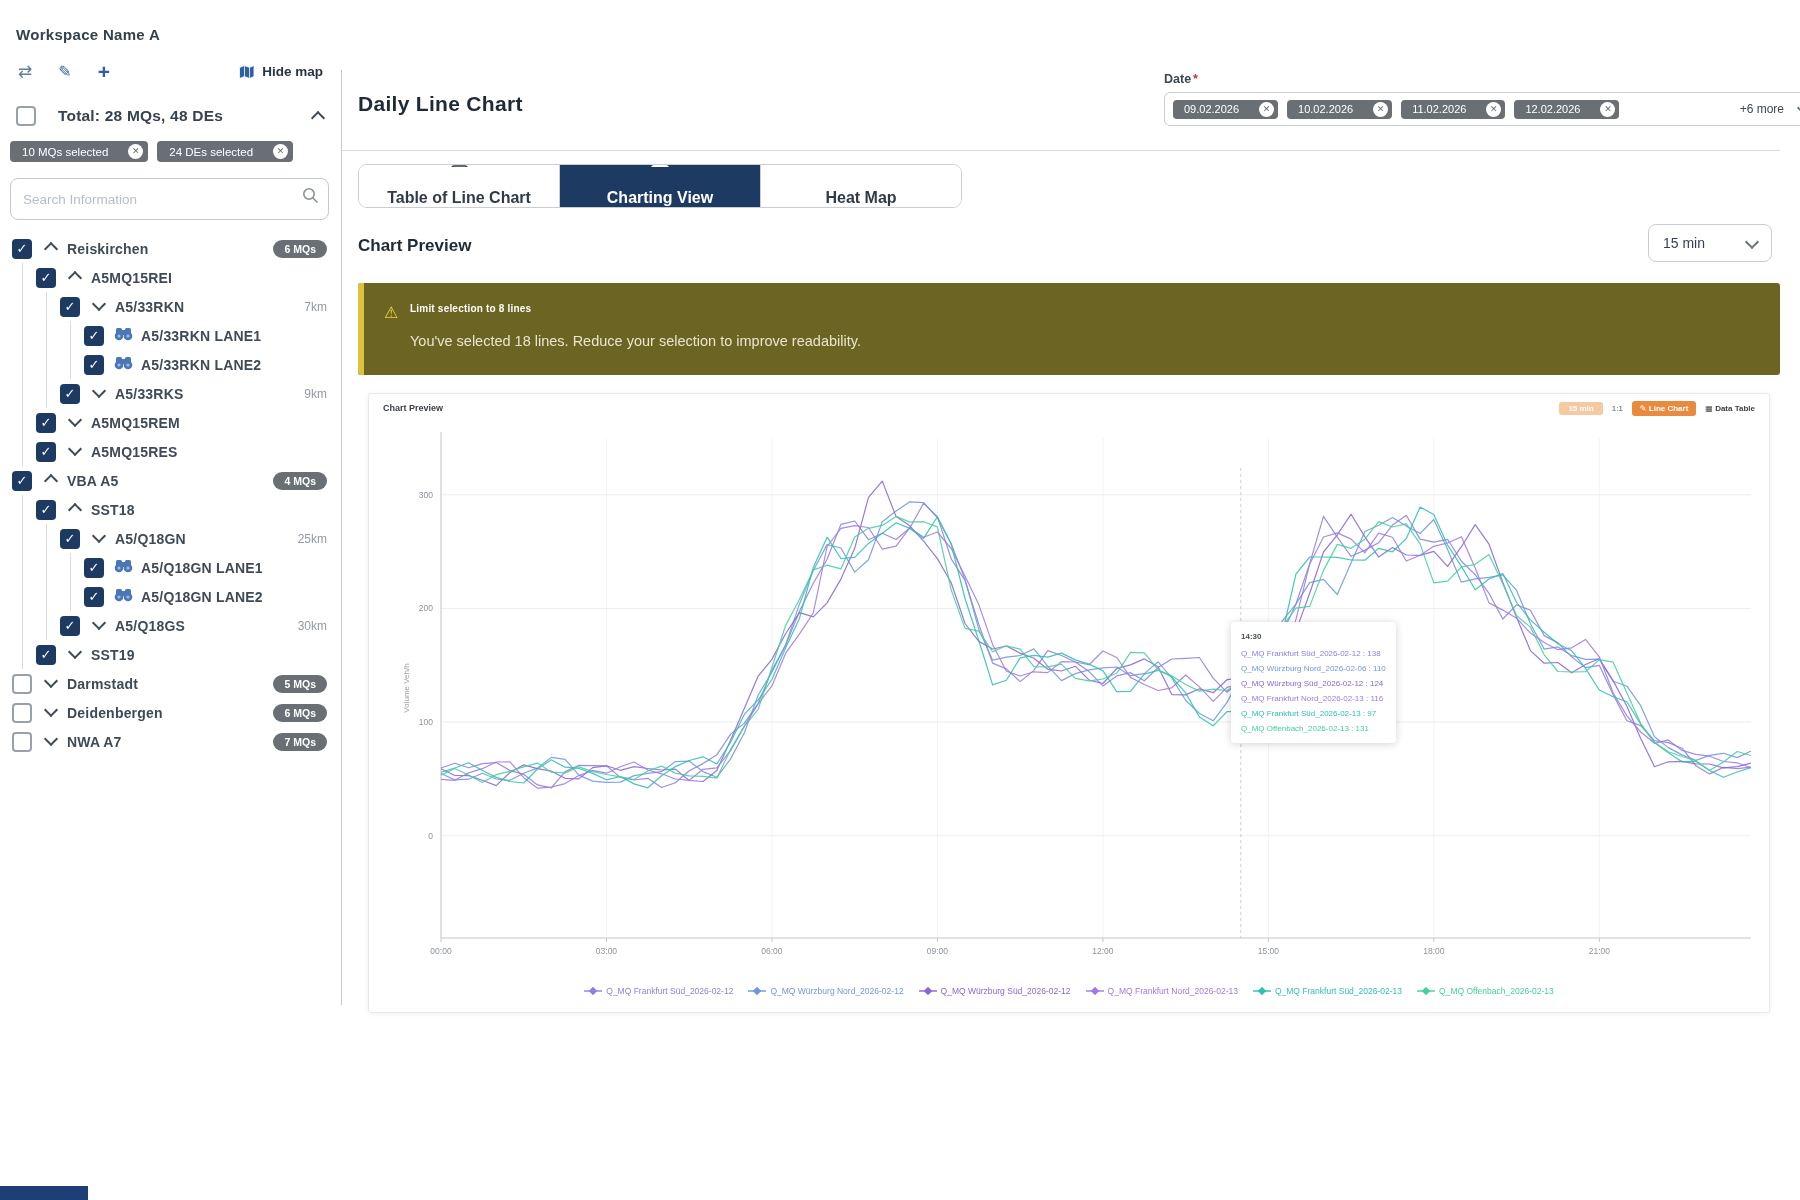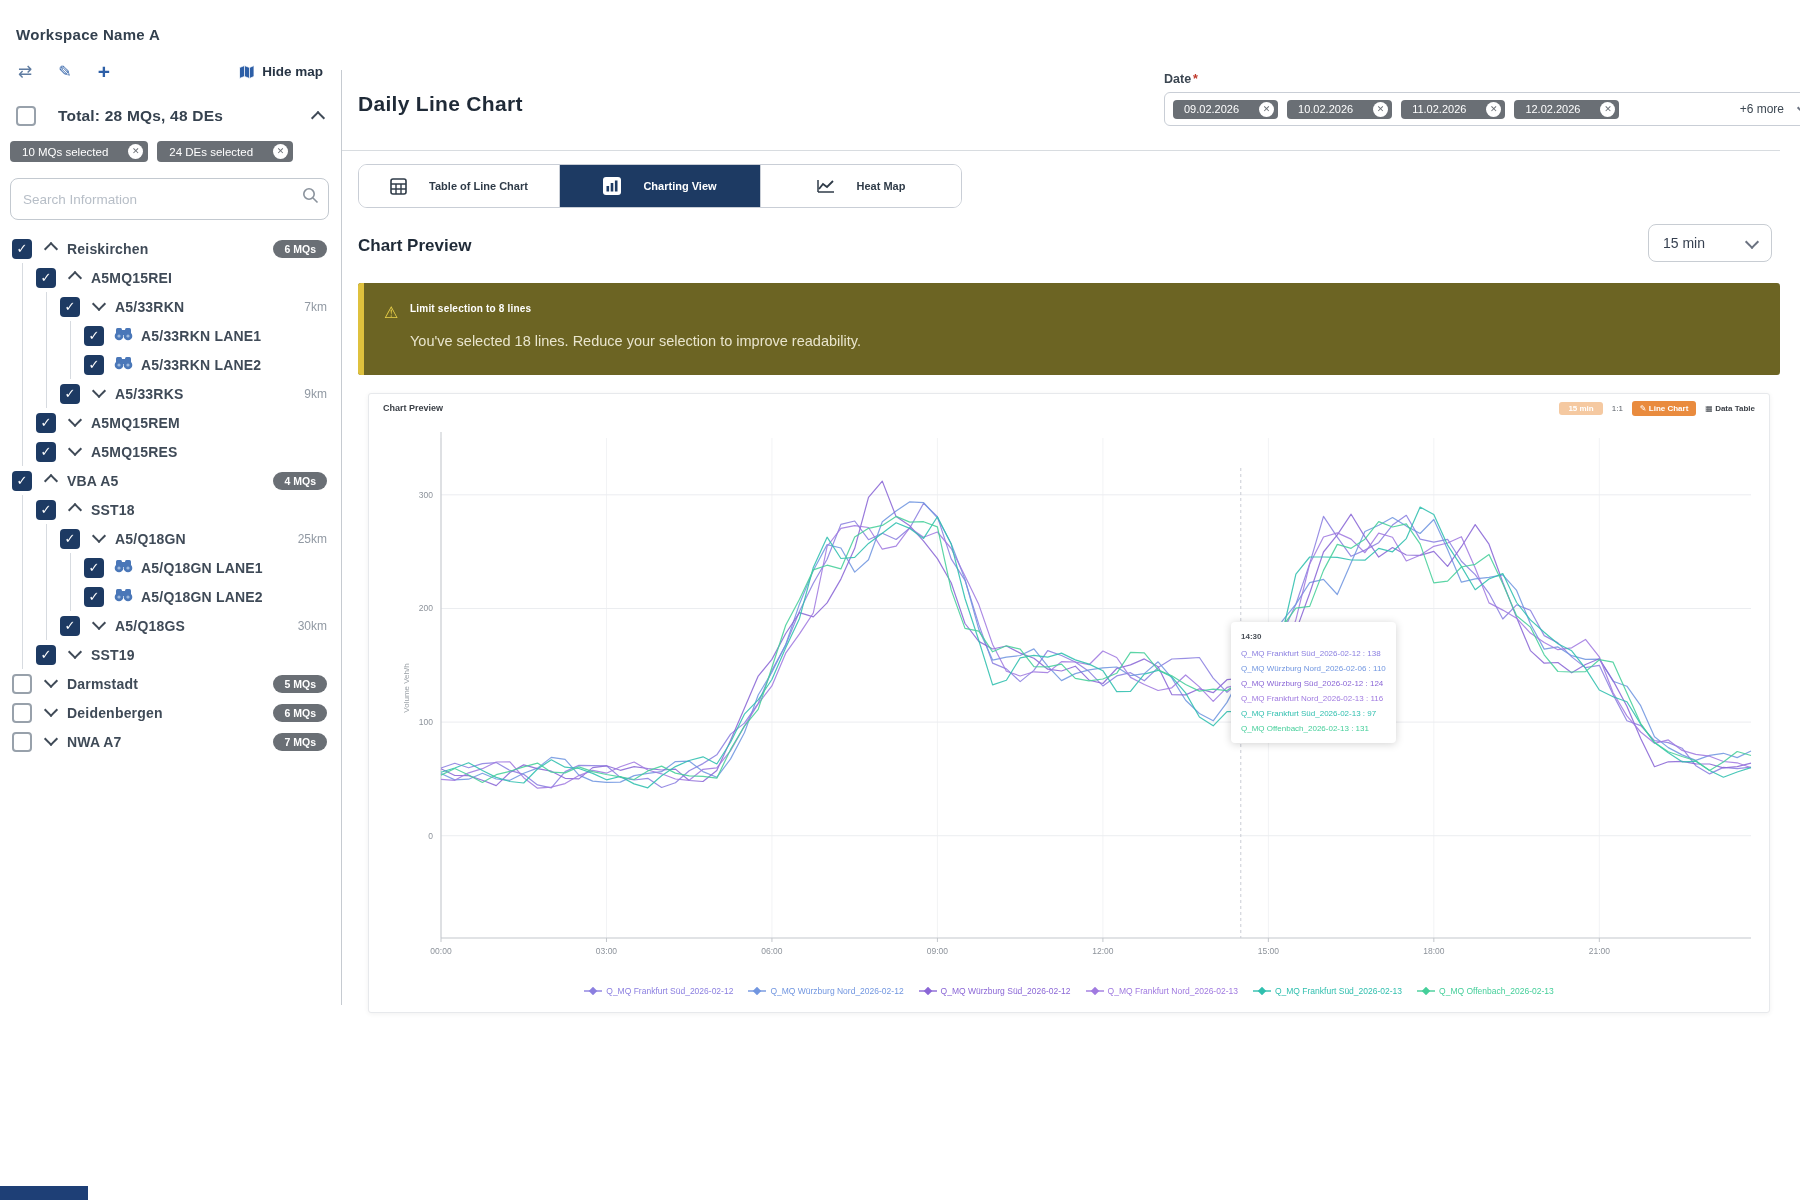--- a/index.html
+++ b/index.html
@@ -56,21 +56,21 @@
   .page-title{position:absolute;left:16px;top:92px;font-size:21px;font-weight:700;color:#1f2a37;letter-spacing:.3px;}
   .date-group{position:absolute;left:778px;top:72px;width:658px;margin-left:44px;}
   .date-label{font-size:12.5px;font-weight:700;color:#3c4752;}
   .date-label .req{color:#c0392b;margin-left:2px;}
   .date-field{margin-top:6px;height:34px;border:1.5px solid #c9ced6;border-radius:6px;display:flex;align-items:center;padding:0 12px 0 8px;gap:9px;box-sizing:border-box;background:#fff;cursor:pointer;}
   .date-field .chip{font-size:11px;padding:2px 4px 2px 11px;}
   .more-lbl{margin-left:auto;font-size:12px;color:#3c4752;}
   .date-field .cv{margin-left:6px;}
 
   .tabs{position:absolute;left:16px;top:164px;display:flex;border:1.5px solid #c9ced6;border-radius:9px;overflow:hidden;background:#fff;}
-  .tab{display:flex;align-items:center;justify-content:center;gap:22px;width:200px;height:42px;font-size:11px;font-weight:600;color:#2f3b48;cursor:pointer;background:#fff;}
+  .tab{display:flex;align-items:center;justify-content:center;gap:22px;width:200px;height:42px;font-size:16px;font-weight:600;color:#2f3b48;cursor:pointer;background:#fff;flex-direction:column;}
   .tab + .tab{border-left:1.5px solid #c9ced6;}
   .tab.active{background:#1d3a63;color:#fff;}
 
   .preview-heading{position:absolute;left:16px;top:236px;font-size:17px;font-weight:700;color:#1f2a37;}
   .interval-select{position:absolute;left:1306px;top:224px;width:124px;height:38px;border:1.5px solid #c8cdd3;border-radius:8px;display:flex;align-items:center;padding:0 14px;box-sizing:border-box;font-size:14px;color:#374151;cursor:pointer;background:#fff;}
   .interval-select .cv{margin-left:auto;}
 
   .banner{position:absolute;left:16px;top:283px;width:1422px;height:92px;background:#6c6423;border-radius:3px;overflow:hidden;}
   .banner .accent{position:absolute;left:0;top:0;bottom:0;width:6px;background:#dfc13d;}
   .banner .warn-glyph{position:absolute;left:26px;top:20px;font-size:16px;color:#ecd24a;}

